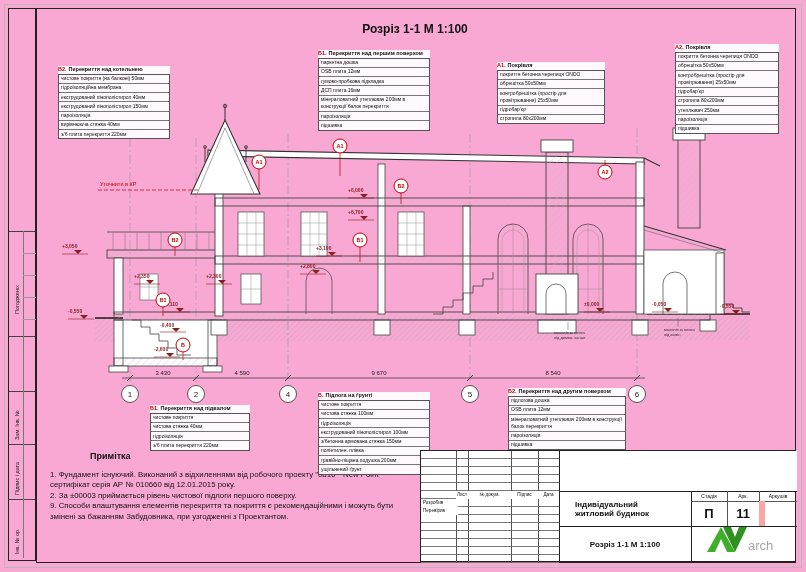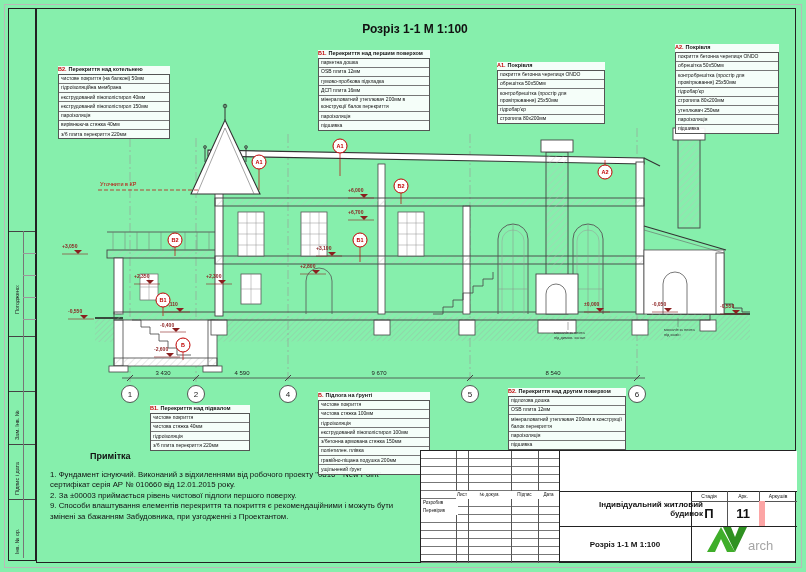--- a/index.html
+++ b/index.html
@@ -1,16 +1,16 @@
 <!DOCTYPE html>
 <html><head>
 <meta charset="utf-8">
 <style>
   html,body{margin:0;padding:0;background:#d9d9d9;}
-  .page{position:relative;width:806px;height:572px;background:#86efac;overflow:hidden;
+  .page{position:relative;width:806px;height:572px;background:#f9a8d4;overflow:hidden;
         font-family:"Liberation Sans",sans-serif;color:#111;}
   .outer-frame{position:absolute;left:4px;top:4px;width:796px;height:562px;border:1px solid #b9b9b9;}
   .main-frame{position:absolute;left:36px;top:8px;width:758px;height:553px;border:1.6px solid #222;}
   .strip{position:absolute;left:8px;top:8px;width:28px;height:553px;border:1.6px solid #222;box-sizing:border-box;}
   .strip .hline{position:absolute;left:0;width:100%;height:0;border-top:1px solid #444;}
   .strip .vline{position:absolute;top:222px;left:14px;width:0;height:327px;border-left:1px solid #777;}
   .strip .tick{position:absolute;left:14px;width:13px;height:0;border-top:1px solid #999;}
   .vlabel{position:absolute;font-size:5.5px;color:#222;white-space:nowrap;transform:rotate(-90deg);transform-origin:left top;}
   .sheet-title{position:absolute;left:36px;top:22px;width:758px;text-align:center;
                font-size:12px;font-weight:bold;color:#111;}
@@ -30,22 +30,22 @@
   .tb{position:absolute;left:420px;top:450px;width:376px;height:112px;border:1.6px solid #222;
       box-sizing:border-box;background:#fff;z-index:7;}
   .tb .cell{position:absolute;box-sizing:border-box;}
   .tb-rows{position:absolute;left:0;top:0;width:138px;height:112px;
     background:repeating-linear-gradient(to bottom, transparent 0 7.5px, #777 7.5px 8px);}
   .tb-col{position:absolute;top:0;height:112px;border-left:1px solid #555;}
   .tb-h{position:absolute;font-size:4.6px;color:#111;text-align:center;background:#fff;line-height:8px;height:8px;}
   .tb-role{position:absolute;font-size:4.6px;color:#111;background:#fff;line-height:8px;height:8px;padding-left:2px;}
   .tb-heavy-v{position:absolute;top:0;width:0;height:112px;border-left:1.4px solid #222;}
   .tb-heavy-h{position:absolute;height:0;border-top:1.4px solid #222;}
-  .tb-project{position:absolute;left:154px;top:40px;width:132px;height:35px;display:flex;
-    align-items:center;justify-content:center;text-align:right;font-size:8px;font-weight:bold;padding:0 4px;box-sizing:border-box;}
+  .tb-project{position:absolute;left:138px;top:40px;width:132px;height:35px;display:flex;
+    align-items:center;justify-content:center;text-align:left;font-size:8px;font-weight:bold;padding:0 16px;box-sizing:border-box;}
   .tb-drawing{position:absolute;left:138px;top:75px;width:132px;height:37px;display:flex;
     align-items:center;justify-content:center;font-size:8px;font-weight:bold;}
   .tb-stage-h{position:absolute;top:40px;height:10px;font-size:5px;text-align:center;line-height:10px;}
   .tb-stage-v{position:absolute;top:50px;height:25px;font-size:13px;font-weight:bold;text-align:center;line-height:25px;}
   .tb-logo{position:absolute;left:270px;top:75px;width:106px;height:37px;display:flex;align-items:flex-start;justify-content:center;}
   svg text{font-family:"Liberation Sans",sans-serif;}
 </style>
 </head>
 <body>
 

